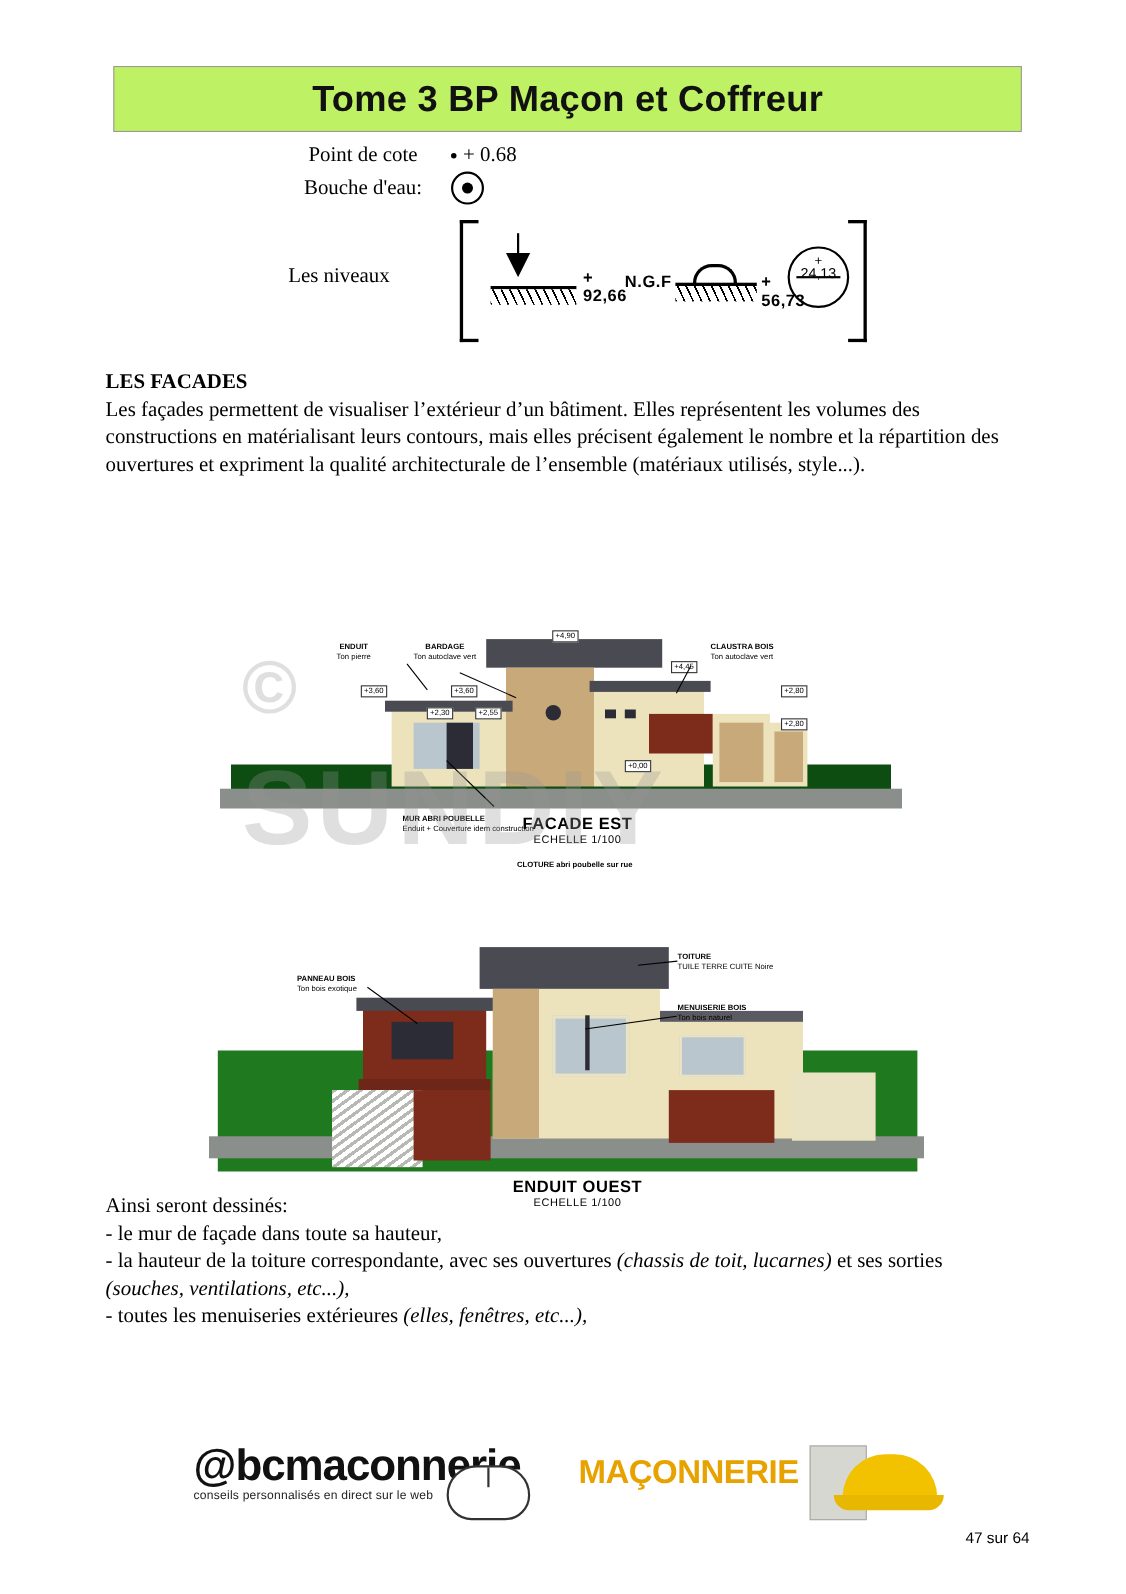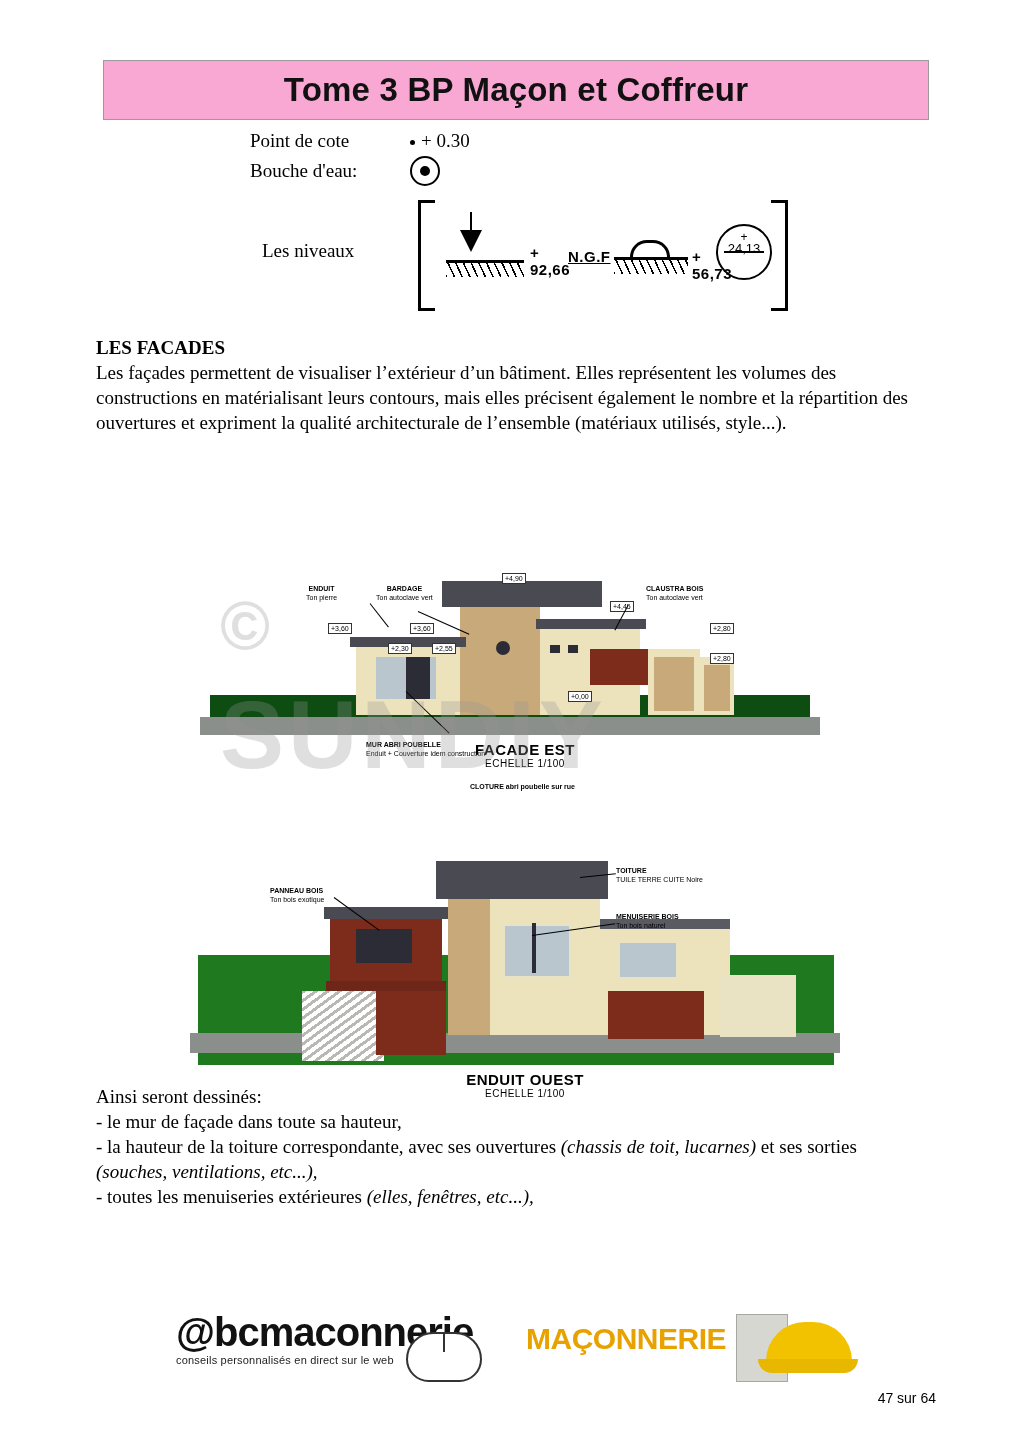--- a/index.html
+++ b/index.html
@@ -16,41 +16,42 @@
     overflow: hidden;
   }
 
   
   .title-banner {
     position: absolute;
     left: 103px;
     top: 60px;
     width: 826px;
     height: 60px;
-    background: #f9a8d4;
+    background: #bef264;
     border: 1px solid #9b9b9b;
     box-sizing: border-box;
     display: flex;
     align-items: center;
     justify-content: center;
   }
   .title-banner .title-text {
     font-family: "Liberation Sans", sans-serif;
     font-weight: bold;
     font-size: 33px;
     letter-spacing: 0.2px;
     color: #111;
   }
 
   
   .legend {
     position: absolute;
     left: 250px;
     top: 130px;
     width: 600px;
+    text-align: center;
   }
   .legend-row {
     display: flex;
     align-items: center;
     margin-bottom: 4px;
   }
   .legend-label {
     width: 160px;
     font-size: 19px;
   }
@@ -155,21 +156,20 @@
   }
   .lvl1 .lvl-val { left: 84px; top: 14px; }
 
   .ngf-text {
     position: absolute;
     left: 0; top: 14px;
     font-family: "Liberation Sans", sans-serif;
     font-weight: bold;
     font-size: 15px;
     letter-spacing: 0.5px;
-    text-decoration: underline;
   }
   .ngf-dome {
     position: absolute;
     left: 62px; top: 6px;
     width: 34px; height: 17px;
     border: 3px solid #000;
     border-bottom: none;
     border-radius: 17px 17px 0 0;
   }
   .ngf-line {
@@ -420,21 +420,21 @@
 <body>
 
 <div class="title-banner">
   <span class="title-text">Tome 3 BP Maçon et Coffreur</span>
 </div>
 
 <div class="legend">
   <div class="legend-row">
     <span class="legend-label">Point de cote</span>
     <span class="legend-value">
-      <span class="dot-bullet"></span><span>+ 0.30</span>
+      <span class="dot-bullet"></span><span>+ 0.68</span>
     </span>
   </div>
   <div class="legend-row">
     <span class="legend-label">Bouche d'eau:</span>
     <span class="bouche-symbol"></span>
   </div>
 </div>
 
 <div class="niveaux-row">
   <span class="niveaux-label">Les niveaux</span>

